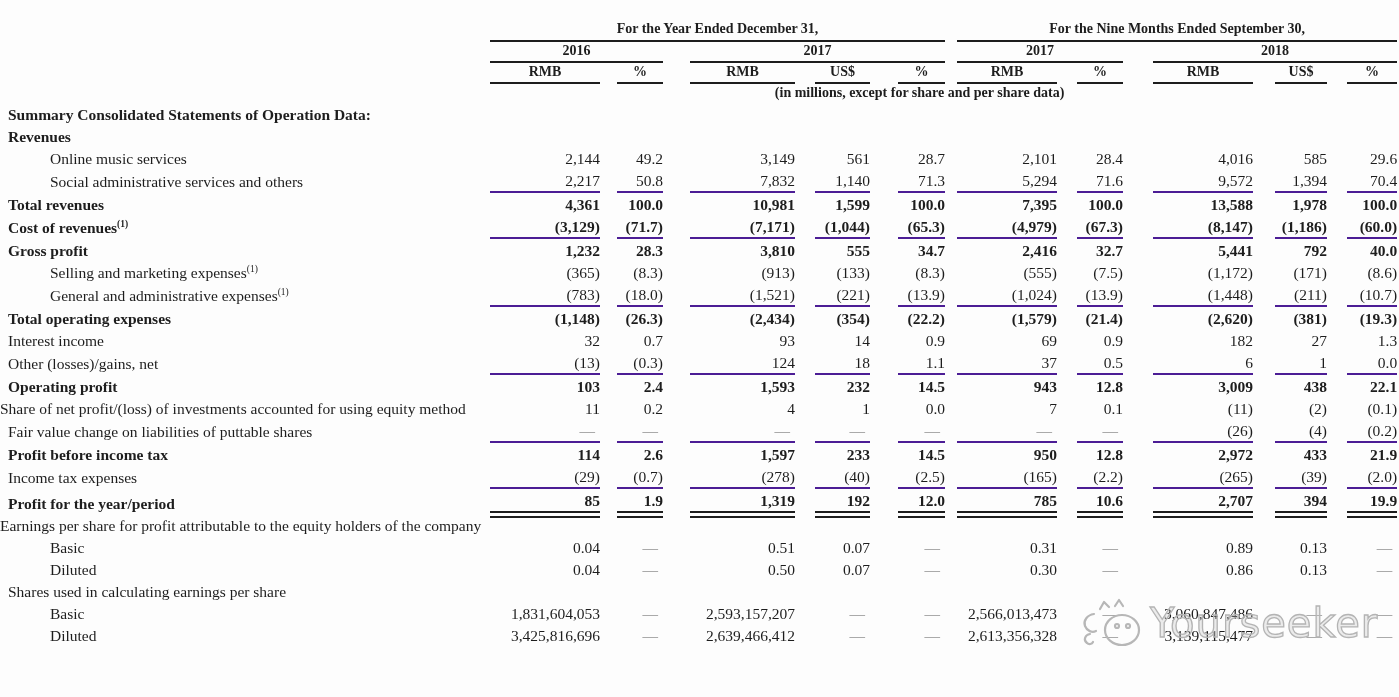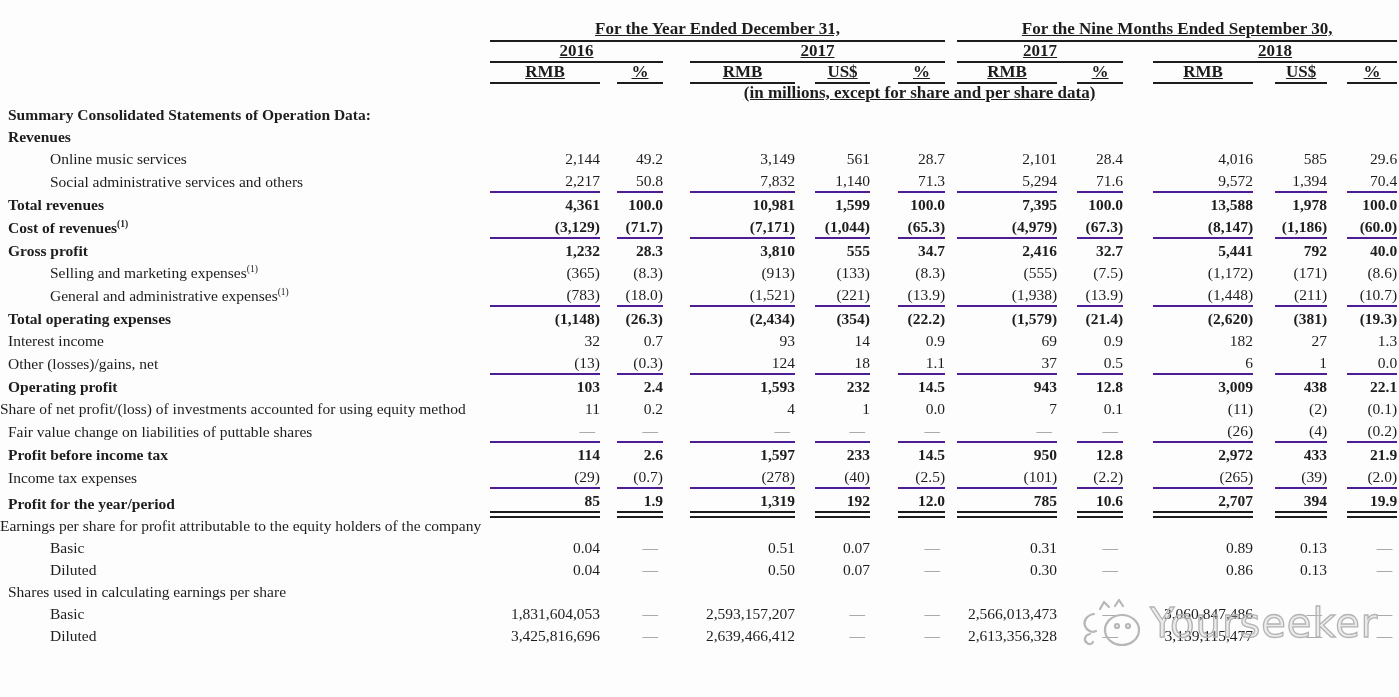--- a/index.html
+++ b/index.html
@@ -1,21 +1,21 @@
 <!DOCTYPE html>
 <html><head>
 <meta charset="utf-8">
 <style>
   html,body{margin:0;padding:0;background:#fdfdfd;}
   .page{position:relative;width:1399px;height:697px;background:#fdfdfd;overflow:hidden;
         font-family:"Liberation Serif","DejaVu Serif",serif;color:#1d1d1d;}
   table{border-collapse:collapse;table-layout:fixed;width:1397px;margin-top:12px;}
   td{font-family:"Liberation Serif","DejaVu Serif",serif;font-size:15.5px;color:#1d1d1d;
      vertical-align:bottom;padding:2.5px 0;line-height:17px;overflow:visible;}
-  thead td{font-weight:bold;text-align:center;font-size:17px;line-height:16px;padding:1px 0 2px 0;text-decoration:underline;}
+  thead td{font-weight:bold;text-align:center;font-size:14px;line-height:16px;padding:1px 0 2px 0;}
   thead tr.grp td{padding-top:9px;padding-bottom:3px;}
   thead tr.note-row td{padding:1px 0 2px 0;}
   .rb{border-bottom:2px solid #1d1d1d;}
   .num{text-align:right;white-space:nowrap;}
   .b{font-weight:bold;}
   .rs{border-bottom:2px solid #4c1d95;}
   .rd{border-bottom:7px double #1d1d1d;}
   .lbl{padding-left:8px;}
   .lbl.ind{padding-left:50px;}
   .lbl.hang{padding-left:20px;text-indent:-20px;}
@@ -283,21 +283,21 @@
           <td class="num rs">(783)</td>
           <td class="gap"></td>
           <td class="num rs">(18.0)</td>
           <td class="gap"></td>
           <td class="num rs">(1,521)</td>
           <td class="gap"></td>
           <td class="num rs">(221)</td>
           <td class="gap"></td>
           <td class="num rs">(13.9)</td>
           <td class="gap"></td>
-          <td class="num rs">(1,938)</td>
+          <td class="num rs">(1,024)</td>
           <td class="gap"></td>
           <td class="num rs">(13.9)</td>
           <td class="gap"></td>
           <td class="num rs">(1,448)</td>
           <td class="gap"></td>
           <td class="num rs">(211)</td>
           <td class="gap"></td>
           <td class="num rs">(10.7)</td>
         </tr>
         <tr>
@@ -459,21 +459,21 @@
           <td class="num rs">(29)</td>
           <td class="gap"></td>
           <td class="num rs">(0.7)</td>
           <td class="gap"></td>
           <td class="num rs">(278)</td>
           <td class="gap"></td>
           <td class="num rs">(40)</td>
           <td class="gap"></td>
           <td class="num rs">(2.5)</td>
           <td class="gap"></td>
-          <td class="num rs">(101)</td>
+          <td class="num rs">(165)</td>
           <td class="gap"></td>
           <td class="num rs">(2.2)</td>
           <td class="gap"></td>
           <td class="num rs">(265)</td>
           <td class="gap"></td>
           <td class="num rs">(39)</td>
           <td class="gap"></td>
           <td class="num rs">(2.0)</td>
         </tr>
         <tr>

